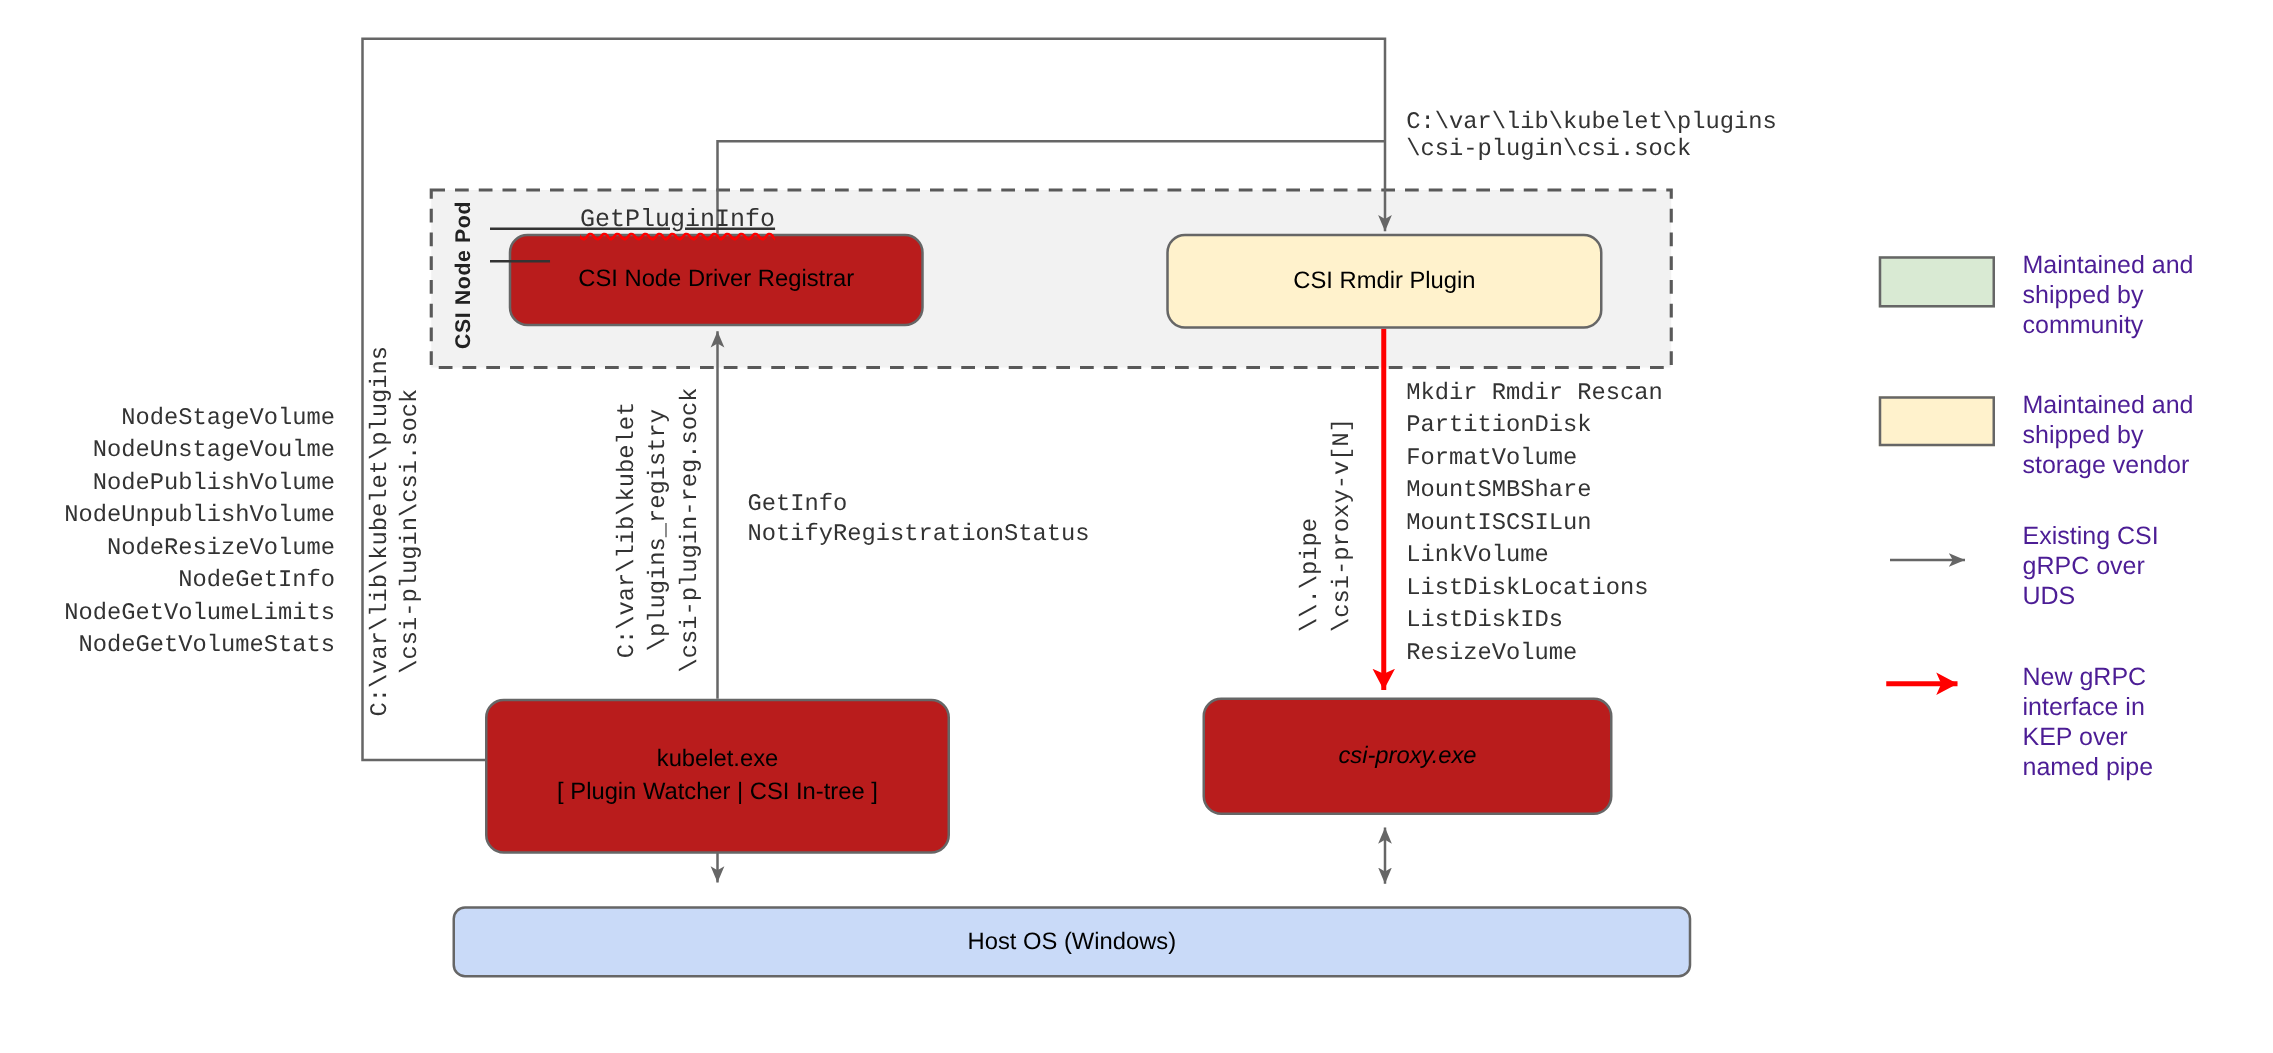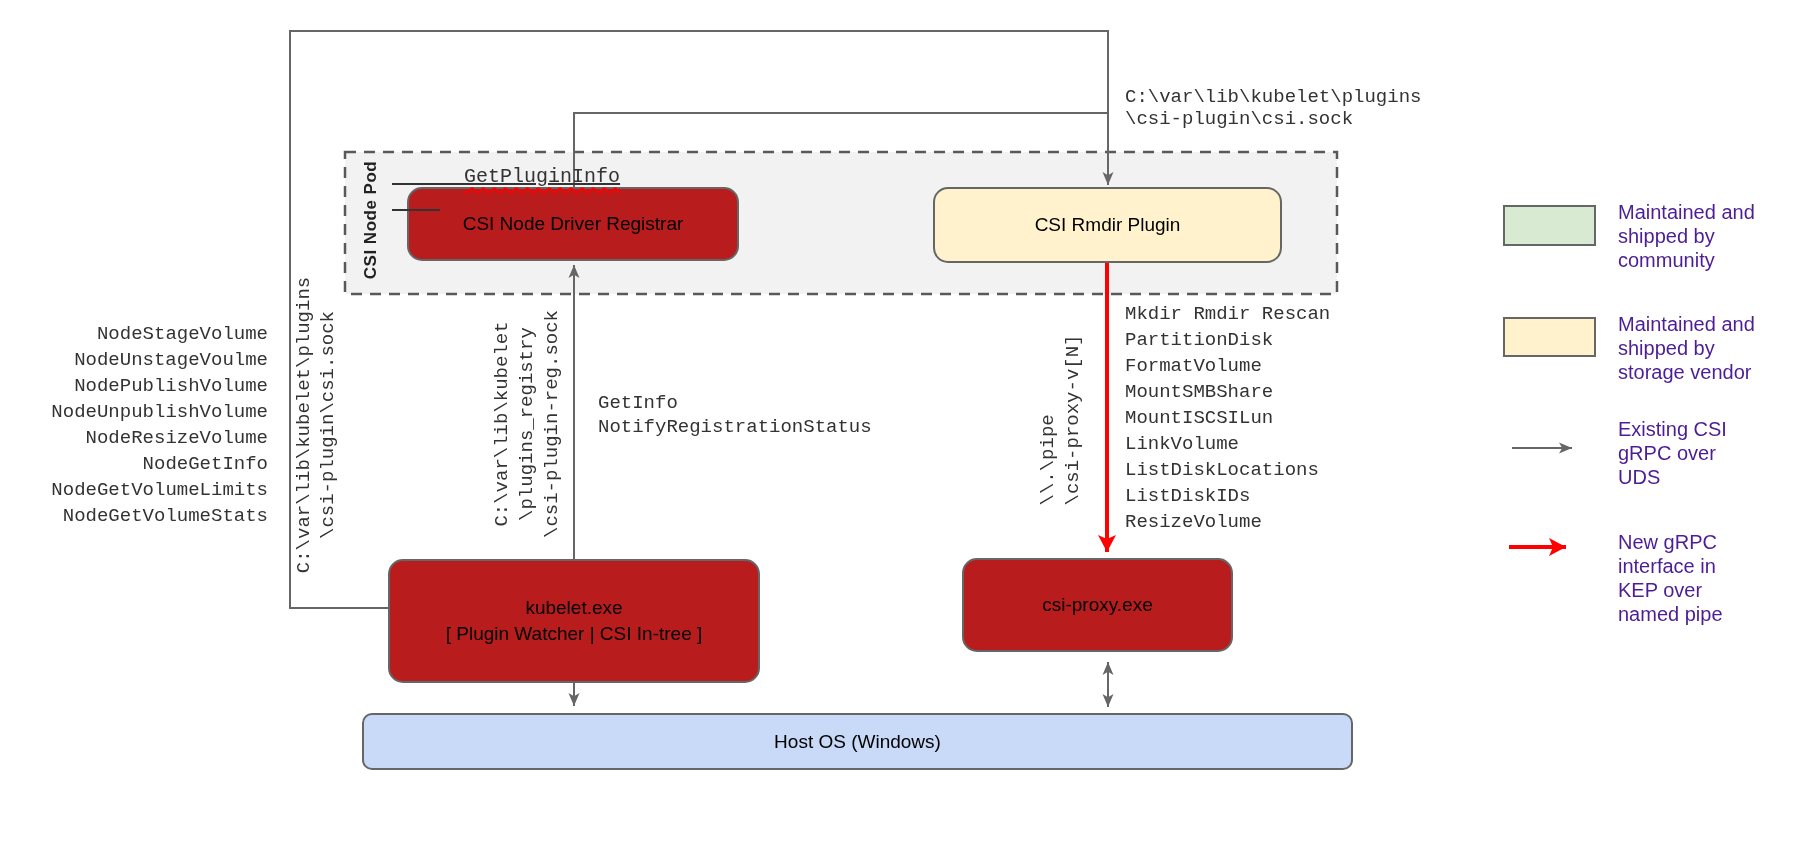--- a/index.html
+++ b/index.html
@@ -12,21 +12,21 @@
   }
   #wires{position:absolute;left:0;top:0;z-index:1;}
   .box{
     position:absolute;box-sizing:border-box;z-index:3;
     border:2px solid #666666;border-radius:15px;
     display:flex;flex-direction:column;align-items:center;justify-content:center;
     text-align:center;font-size:19px;color:#000;line-height:26px;
   }
   .green{background:#b91c1c;}
   .yellow{background:#fff2cc;}
-  .blue{background:#c9daf8;border-radius:10px;}
+  .blue{background:#c9daf8;border-radius:10px;margin-top:12px;}
   .mono{
     position:absolute;z-index:4;
     font-family:"Liberation Mono", monospace;
     font-size:19px;color:#333333;white-space:pre;line-height:26px;
   }
   .vtext{transform:translate(-50%,-50%) rotate(-90deg);text-align:center;line-height:25px;}
   .vtext.bottom-aligned{text-align:left;}
   .pod-title{
     position:absolute;z-index:4;white-space:pre;
     transform:translate(-50%,-50%) rotate(-90deg);
@@ -91,21 +91,21 @@
 
   <div class="box yellow" style="left:933px;top:187px;width:349px;height:76px;">
     <span>CSI Rmdir Plugin</span>
   </div>
 
   <div class="box green" style="left:388px;top:559px;width:372px;height:124px;">
     <span>kubelet.exe</span>
     <span>[ Plugin Watcher | CSI In-tree ]</span>
   </div>
 
-  <div class="box green" style="left:962px;top:558px;width:271px;height:94px;">
+  <div class="box green" style="left:962px;top:558px;width:328px;height:94px;font-style:italic;">
     <span>csi-proxy.exe</span>
   </div>
 
   <div class="box blue" style="left:362px;top:713px;width:991px;height:57px;">
     <span>Host OS (Windows)</span>
   </div>
 
   <div class="mono gpi" style="left:392px;top:112px;">
     <span class="u">
       <span class="squiggle">GetPluginInfo</span>

